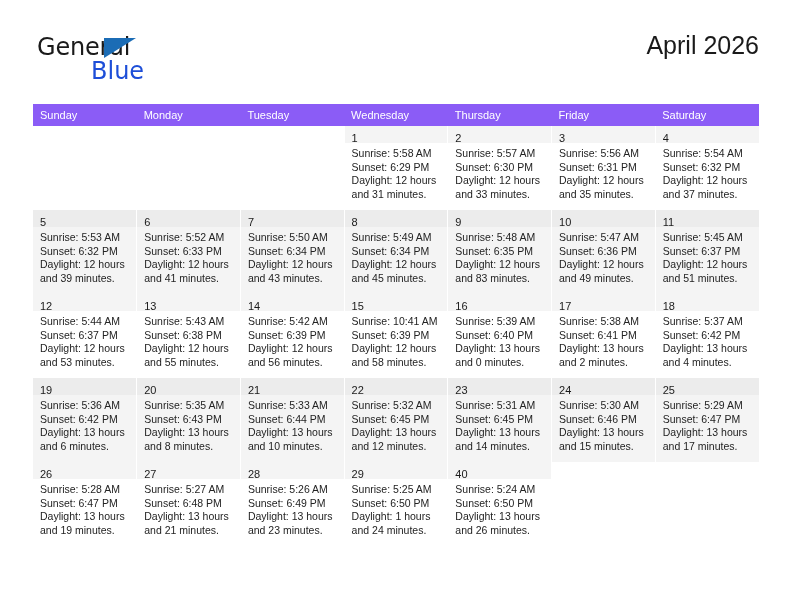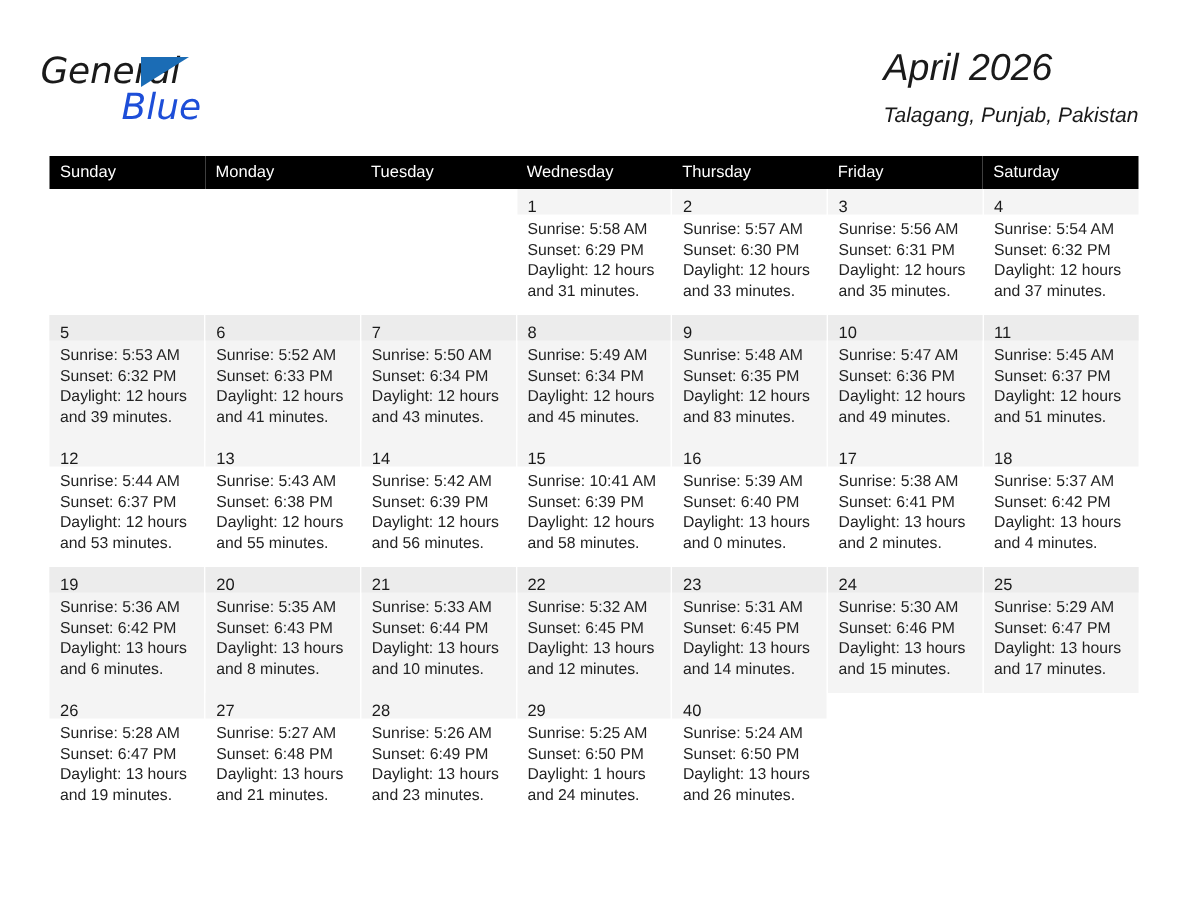--- a/index.html
+++ b/index.html
@@ -17,25 +17,24 @@
   .page {
     position: relative;
     width: 792px;
     height: 612px;
     box-sizing: border-box;
   }
 
   
   .header {
     position: absolute;
-    left: 23px;
+    left: 33px;
     top: 30px;
     right: 33px;
     height: 66px;
-    font-style: italic;
   }
   .brand {
     position: absolute;
     left: 0;
     top: 4px;
     width: 210px;
     height: 56px;
   }
   .brand-general {
     position: absolute;
@@ -94,21 +93,21 @@
     position: absolute;
     left: 33px;
     top: 104px;
     width: 726px;
     border-collapse: collapse;
     table-layout: fixed;
   }
   .calendar col { width: 103.71px; }
 
   .calendar thead th {
-    background: #000000;
+    background: #8b5cf6;
     color: #ffffff;
     font-size: 11px;
     font-weight: 400;
     text-align: left;
     padding: 5px 0 5px 7px;
     height: 12px;
     border: none;
     white-space: nowrap;
   }
 
@@ -164,21 +163,20 @@
   <div class="header">
 
     <div class="brand">
       <span class="brand-general">General</span>
       <span class="brand-triangle"></span>
       <span class="brand-blue">Blue</span>
     </div>
 
     <div class="title-block">
       <div class="cal-title">April 2026</div>
-      <div class="cal-subtitle">Talagang, Punjab, Pakistan</div>
     </div>
 
   </div>
 
   <table class="calendar">
     <colgroup>
       <col>
         <col>
         <col>
         <col>

